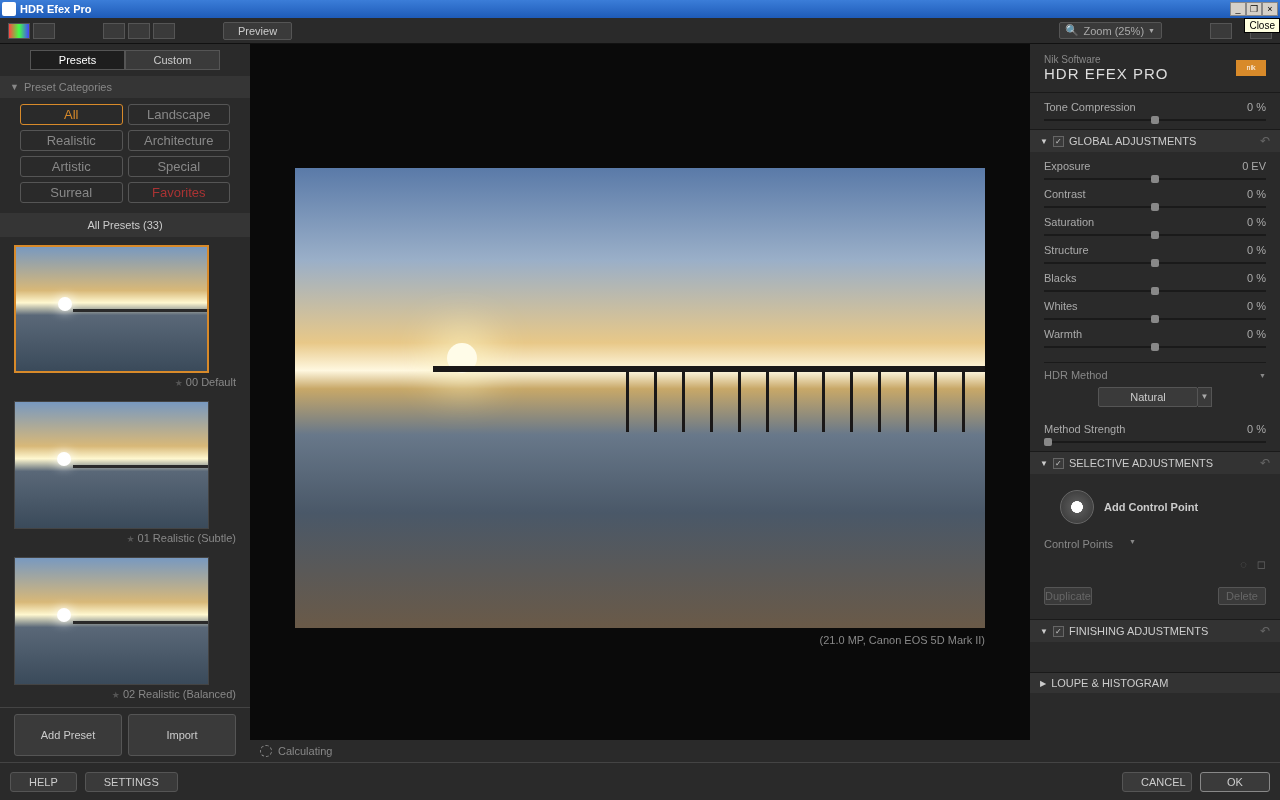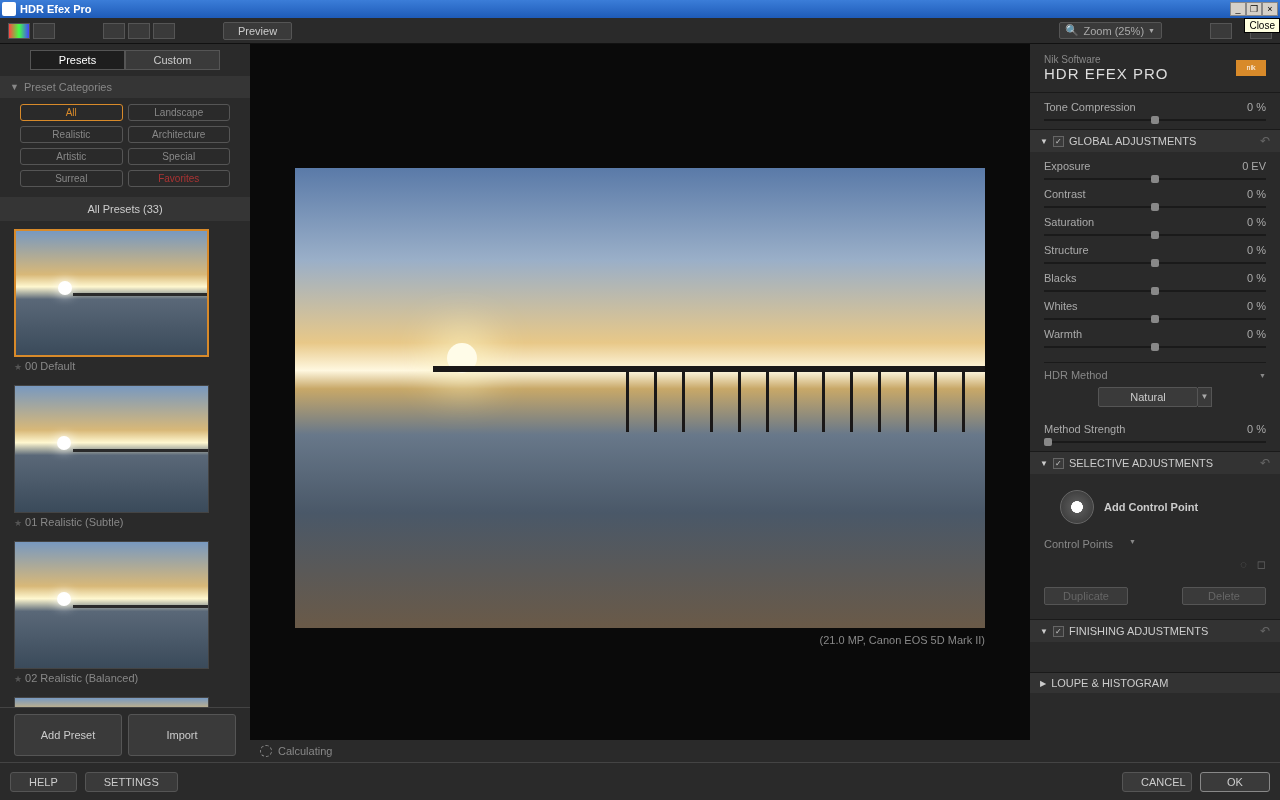--- a/index.html
+++ b/index.html
@@ -29,34 +29,34 @@
 .center-panel { flex: 1; background: #0a0a0a; display: flex; flex-direction: column; position: relative; }
 .right-panel { width: 250px; background: #2a2a2a; display: flex; flex-direction: column; overflow: hidden; }
 
 
 .tab-row { display: flex; padding: 6px 30px; gap: 0; }
 .tab { flex: 1; text-align: center; padding: 3px 0; background: #3a3a3a; border: 1px solid #555; cursor: pointer; color: #ccc; font-size: 11px; }
 .tab.active { background: #1e1e1e; color: #fff; }
 .section-header { padding: 5px 10px; color: #888; font-size: 11px; display: flex; align-items: center; gap: 5px; background:#353535; }
 .section-header .tri { font-size: 9px; }
 .cat-grid { display: grid; grid-template-columns: 1fr 1fr; gap: 5px; padding: 6px 20px 10px; }
-.cat-btn { padding: 2px 0; background: #2a2a2a; border: 1px solid #555; color: #888; text-align: center; cursor: pointer; font-size: 10px; border-radius: 3px; }
+.cat-btn { padding: 2px 0; background: #2a2a2a; border: 1px solid #555; color: #888; text-align: center; cursor: pointer; font-size: 13px; border-radius: 3px; }
 .cat-btn.active { border-color: #d88a2a; color: #d88a2a; }
 .cat-btn.fav { color: #a33; }
 .preset-list-header { text-align: center; padding: 6px 0; color: #ccc; font-size: 11px; background:#353535; }
 .preset-scroll { flex: 1; overflow-y: auto; padding: 8px 14px; position: relative; }
 .preset-scroll::-webkit-scrollbar { width: 10px; }
 .preset-scroll::-webkit-scrollbar-track { background: #3a3a3a; }
 .preset-scroll::-webkit-scrollbar-thumb { background: #666; border-radius: 4px; }
 .preset-item { margin-bottom: 10px; }
 .preset-thumb { width: 195px; height: 128px; border: 1px solid #444; cursor: pointer; background: linear-gradient(to bottom, #7899c0 0%, #d8b878 35%, #fff8d0 45%, #5a6878 55%, #3a4a5a 100%); position: relative; overflow: hidden; }
 .preset-thumb.selected { border: 2px solid #d88a2a; }
 .preset-thumb::after { content:""; position:absolute; top:50%; left:30%; right:0; height:3px; background:#2a2a2a; }
 .preset-thumb .sun { position:absolute; top:40%; left:22%; width:14px; height:14px; background:#fff; border-radius:50%; box-shadow:0 0 12px #fff; }
-.preset-label { text-align: left; color: #888; font-size: 11px; padding: 3px 0; }
+.preset-label { text-align: right; color: #888; font-size: 11px; padding: 3px 0; }
 .preset-label::before { content:"★"; color:#555; margin-right:3px; font-size:9px; }
 .left-bottom { display: flex; gap: 6px; padding: 6px 14px; border-top: 1px solid #444; }
 .left-bottom button { flex: 1; padding: 14px 0; background: #3a3a3a; border: 1px solid #555; color: #ccc; cursor: pointer; font-size: 11px; border-radius: 3px; }
 
 
 .image-area { flex: 1; display: flex; align-items: center; justify-content: center; flex-direction: column; }
 .main-image { width: 690px; height: 460px; background: linear-gradient(to bottom, #5a7aa8 0%, #9aafc8 20%, #e8c888 38%, #fff8e0 44%, #c8a868 48%, #68788a 58%, #4a5868 75%, #6a5a48 100%); position: relative; overflow:hidden; margin-top: 30px; }
 .main-image .pier { position:absolute; top:43%; left:20%; right:0; height:6px; background:#1a1818; }
 .main-image .pier::after { content:""; position:absolute; left:35%; right:0; top:6px; height:60px; background: repeating-linear-gradient(to right, #1a1818 0 3px, transparent 3px 28px); }
 .main-image .sun { position:absolute; top:38%; left:22%; width:30px; height:30px; background:#fffce8; border-radius:50%; box-shadow:0 0 40px 15px rgba(255,248,200,0.7); }
@@ -83,21 +83,21 @@
 .hdr-method { padding: 6px 14px; }
 .hdr-method-label { color: #888; font-size: 11px; display:flex; justify-content:space-between; align-items:center; border-top:1px solid #1a1a1a; padding-top:6px; margin-top:4px; }
 .method-select { display: flex; justify-content: center; padding: 6px 0; }
 .method-btn { width: 100px; padding: 3px 0; background: #3a3a3a; border: 1px solid #555; color: #ccc; text-align: center; font-size: 11px; border-radius: 2px; }
 .method-dd { width: 14px; background: #3a3a3a; border: 1px solid #555; border-left:none; text-align:center; font-size:8px; line-height:18px; }
 .add-cp { display: flex; align-items: center; gap: 10px; padding: 12px 30px; }
 .cp-icon { width: 34px; height: 34px; border-radius: 50%; background: radial-gradient(circle, #fff 25%, #555 27%, #333 100%); border: 1px solid #666; }
 .cp-label-row { display:flex; padding: 2px 14px; color:#888; font-size:11px;gap:16px; }
 .cp-icons-row { display:flex; justify-content:flex-end; gap:10px; padding:6px 14px; color:#666; }
 .cp-btns { display: flex; gap: 10px; padding: 10px 14px; justify-content: space-between; }
-.cp-btns button { width: 84px; padding: 2px 0; background: #3a3a3a; border: 1px solid #555; color: #666; font-size: 11px; border-radius: 2px; cursor:pointer; }
+.cp-btns button { width: 48px; padding: 2px 0; background: #3a3a3a; border: 1px solid #555; color: #666; font-size: 11px; border-radius: 2px; cursor:pointer; }
 
 
 .bottom-bar { height: 38px; background: #2a2a2a; border-top: 1px solid #444; display: flex; align-items: center; padding: 0 10px; gap: 8px; }
 .bottom-bar button { padding: 3px 18px; background: #3a3a3a; border: 1px solid #555; color: #ccc; cursor: pointer; font-size: 11px; border-radius: 3px; }
 .bottom-bar .primary { border-color: #888; }
 </style>
 </head>
 <body>
 
 <div class="titlebar">

